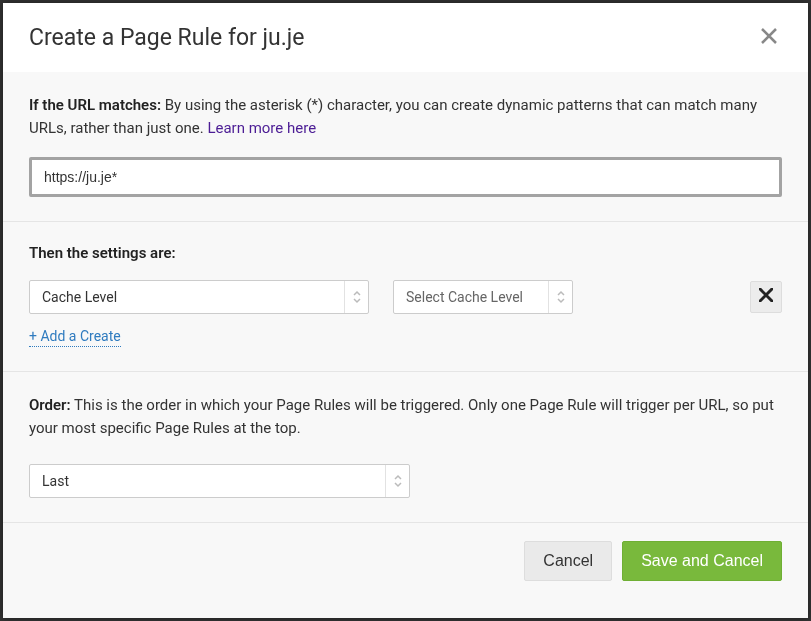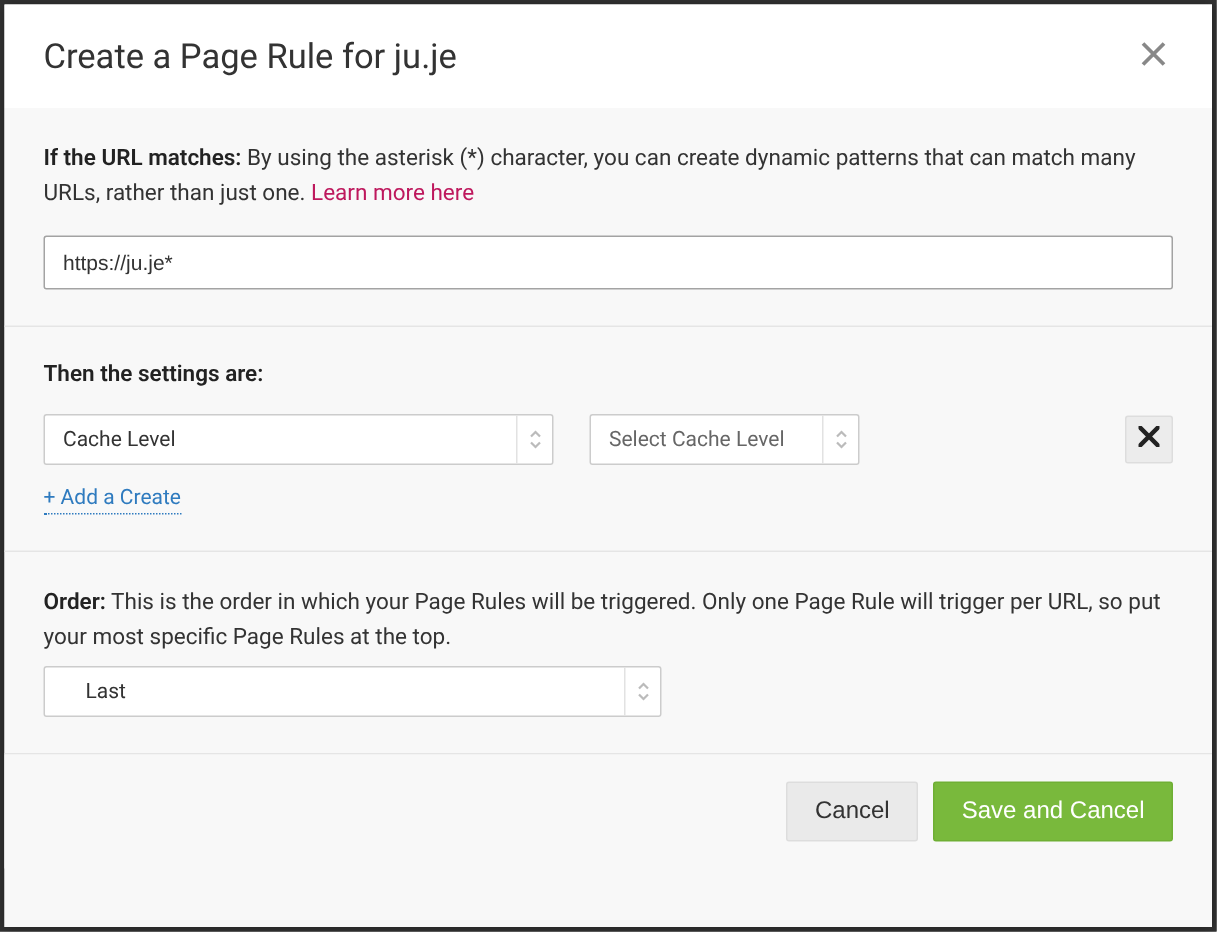--- a/index.html
+++ b/index.html
@@ -14,31 +14,31 @@
     padding: 20px 26px 20px 26px; background: #fff;
   }
   .modal-title { font-size: 23px; font-weight: 400; color: #333; }
   .close-btn { background: none; border: none; color: #777; cursor: pointer; padding: 4px; }
   .close-btn svg { width: 18px; height: 18px; stroke: #888; stroke-width: 2.5; }
   .modal-body { flex: 1; background: #f8f8f8; display: flex; flex-direction: column; }
   .section { padding: 22px 26px 24px 26px; border-bottom: 1px solid #e5e5e5; }
   .section:last-of-type { border-bottom: none; }
   .section p { font-size: 15px; line-height: 1.55; color: #333; }
   .section p strong { font-weight: 600; color: #222; }
-  .section p a { color: #be185d; text-decoration: none; }
+  .section p a { color: #4c1d95; text-decoration: none; }
   .text-input {
     width: 100%; margin-top: 16px; padding: 9px 12px; font-size: 14px; color: #333;
-    border: 1px solid #a3a3a3; border-radius: 2px; background: #fff;
+    border: 3px solid #a3a3a3; border-radius: 2px; background: #fff;
   }
   .settings-heading { font-size: 15px; font-weight: 600; color: #222; margin-bottom: 18px; }
   .settings-row { display: flex; align-items: center; gap: 24px; }
   .select-wrap { position: relative; background: #fff; border: 1px solid #ccc; border-radius: 2px; display: flex; align-items: stretch; }
   .select-wrap-md { width: 340px; }
   .select-wrap-sm { width: 180px; }
-  .select-wrap-order { width: 412px; margin-top: 8px; padding-left: 15px; }
+  .select-wrap-order { width: 381px; margin-top: 24px; }
   .select-main { flex: 1; padding: 8px 12px; font-size: 14px; color: #333; display: flex; align-items: center; }
   .select-main.placeholder { color: #666; }
   .select-carets {
     width: 24px; border-left: 1px solid #e2e2e2; display: flex; align-items: center; justify-content: center;
     color: #bbb;
   }
   .select-carets svg { width: 10px; height: 14px; }
   .remove-btn {
     margin-left: auto; width: 32px; height: 32px; border: 1px solid #ddd; background: #ececec;
     display: flex; align-items: center; justify-content: center; cursor: pointer; border-radius: 2px;

